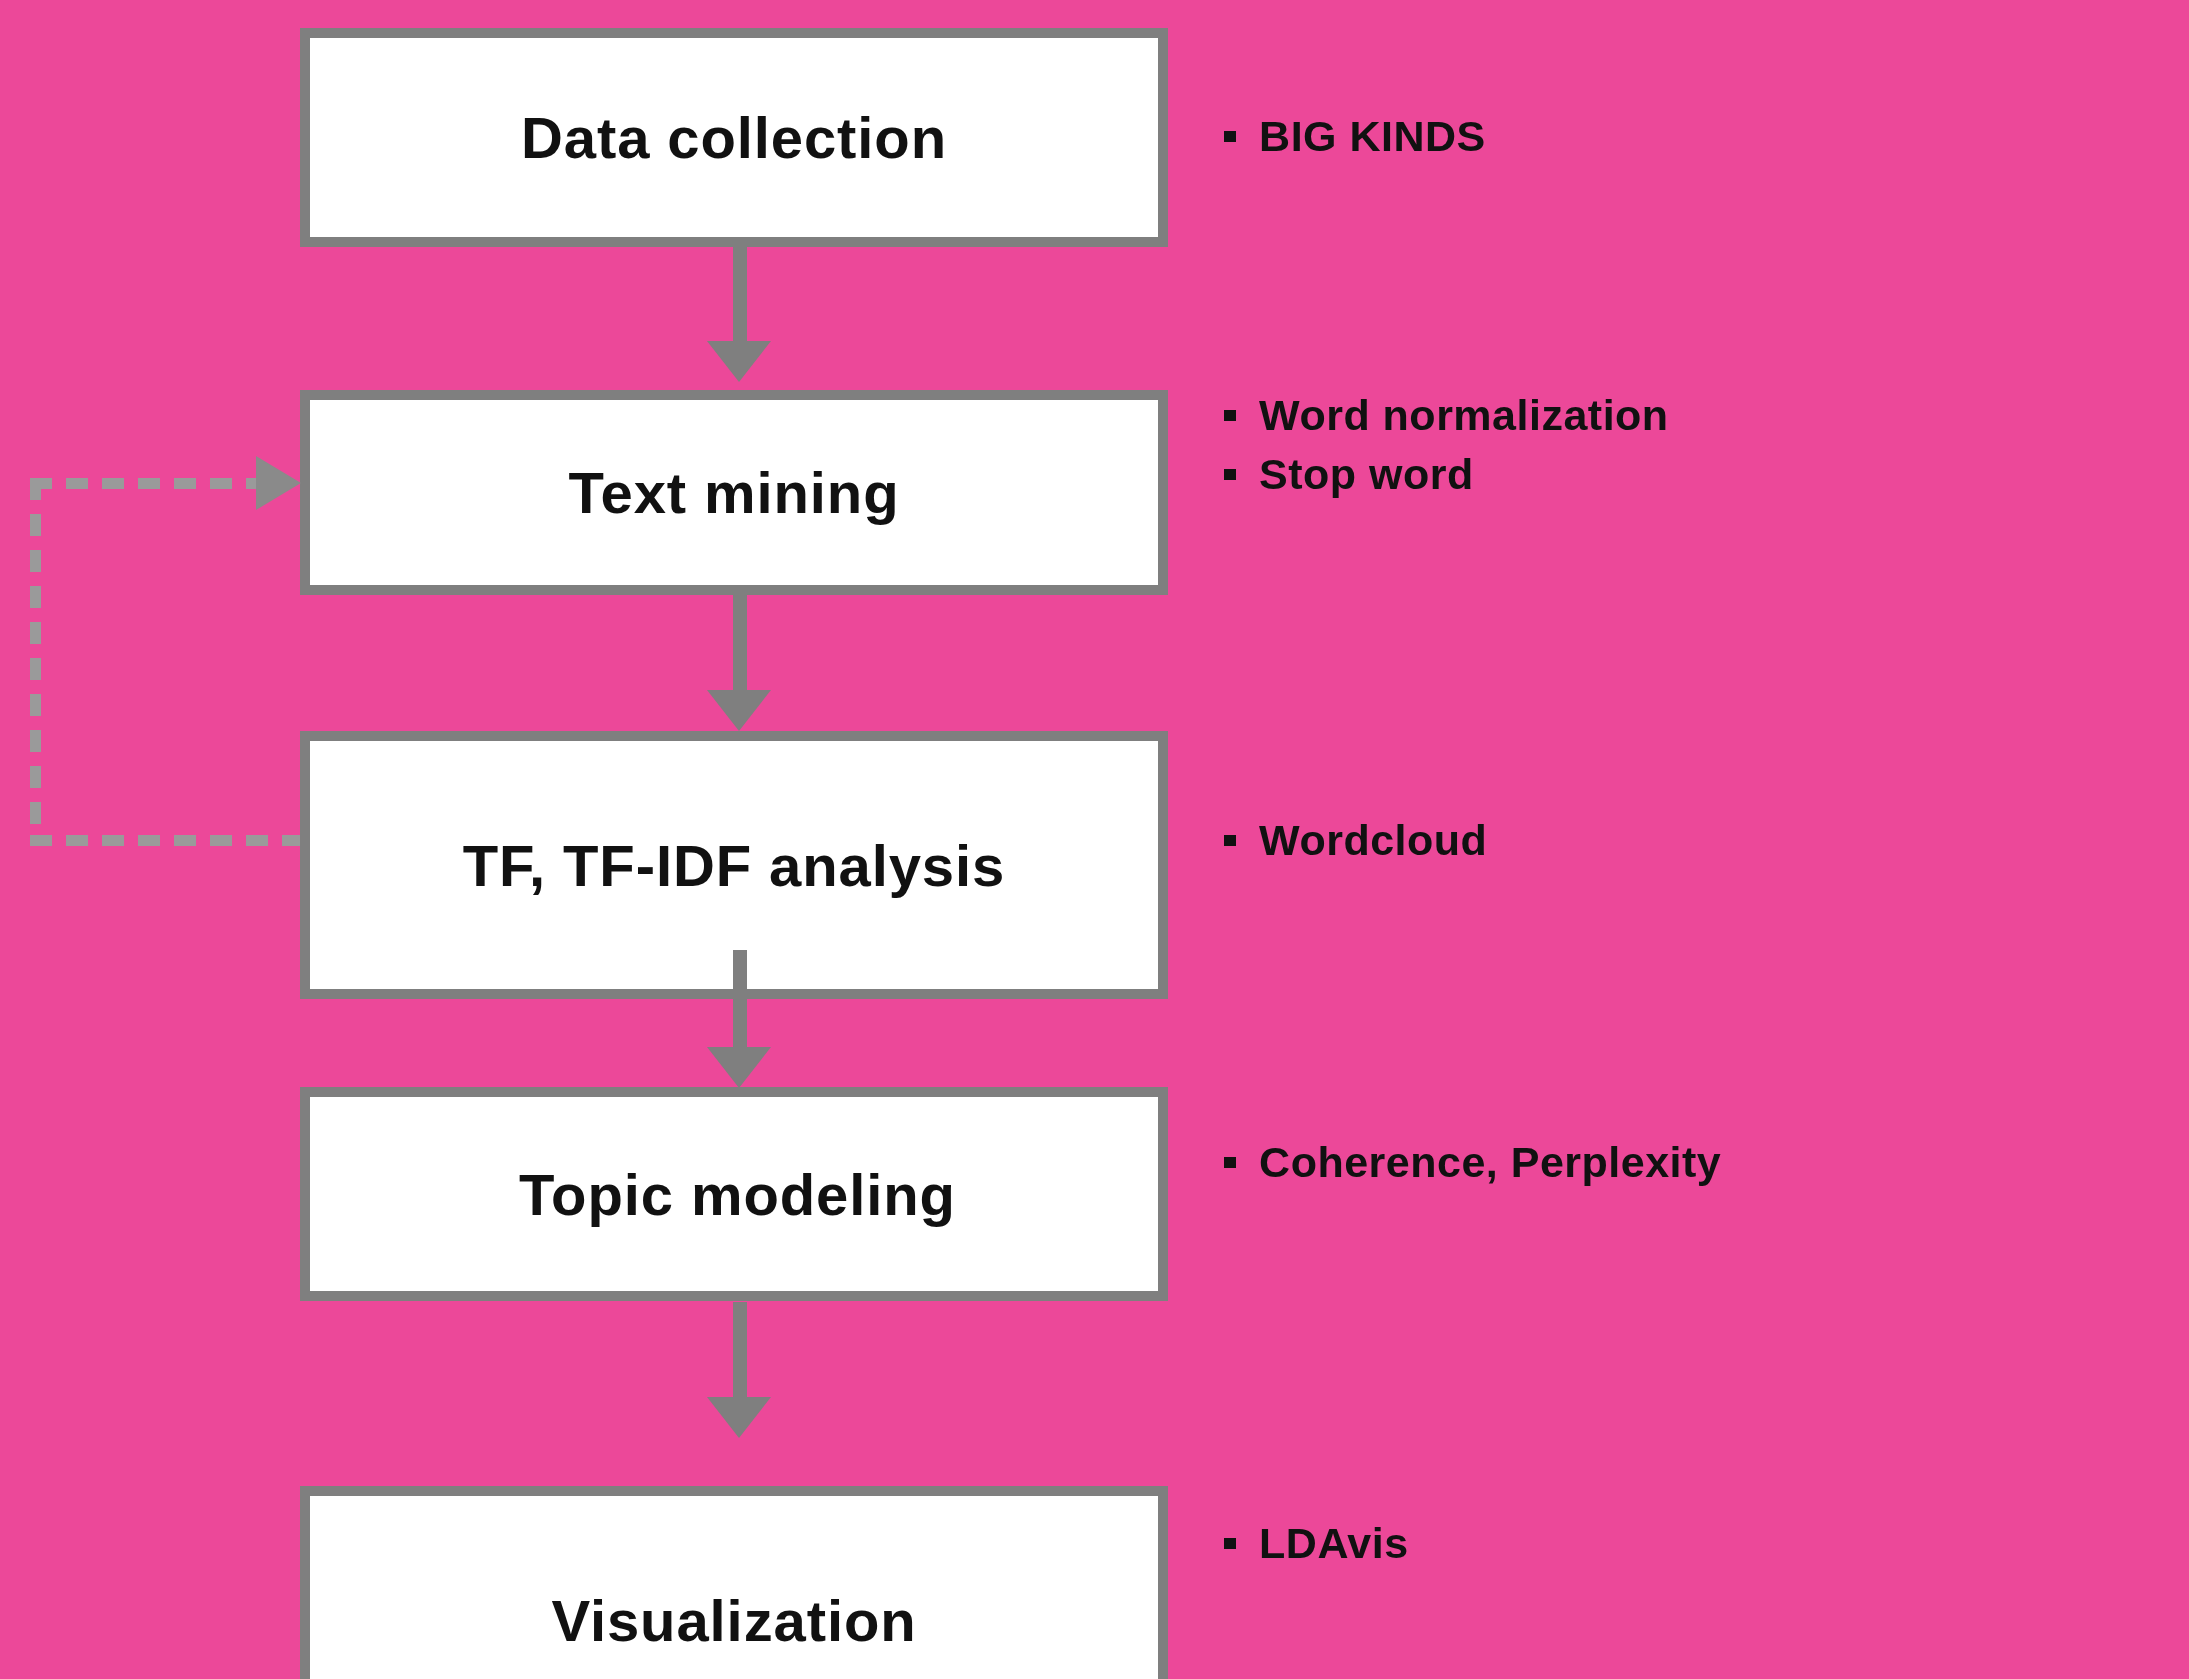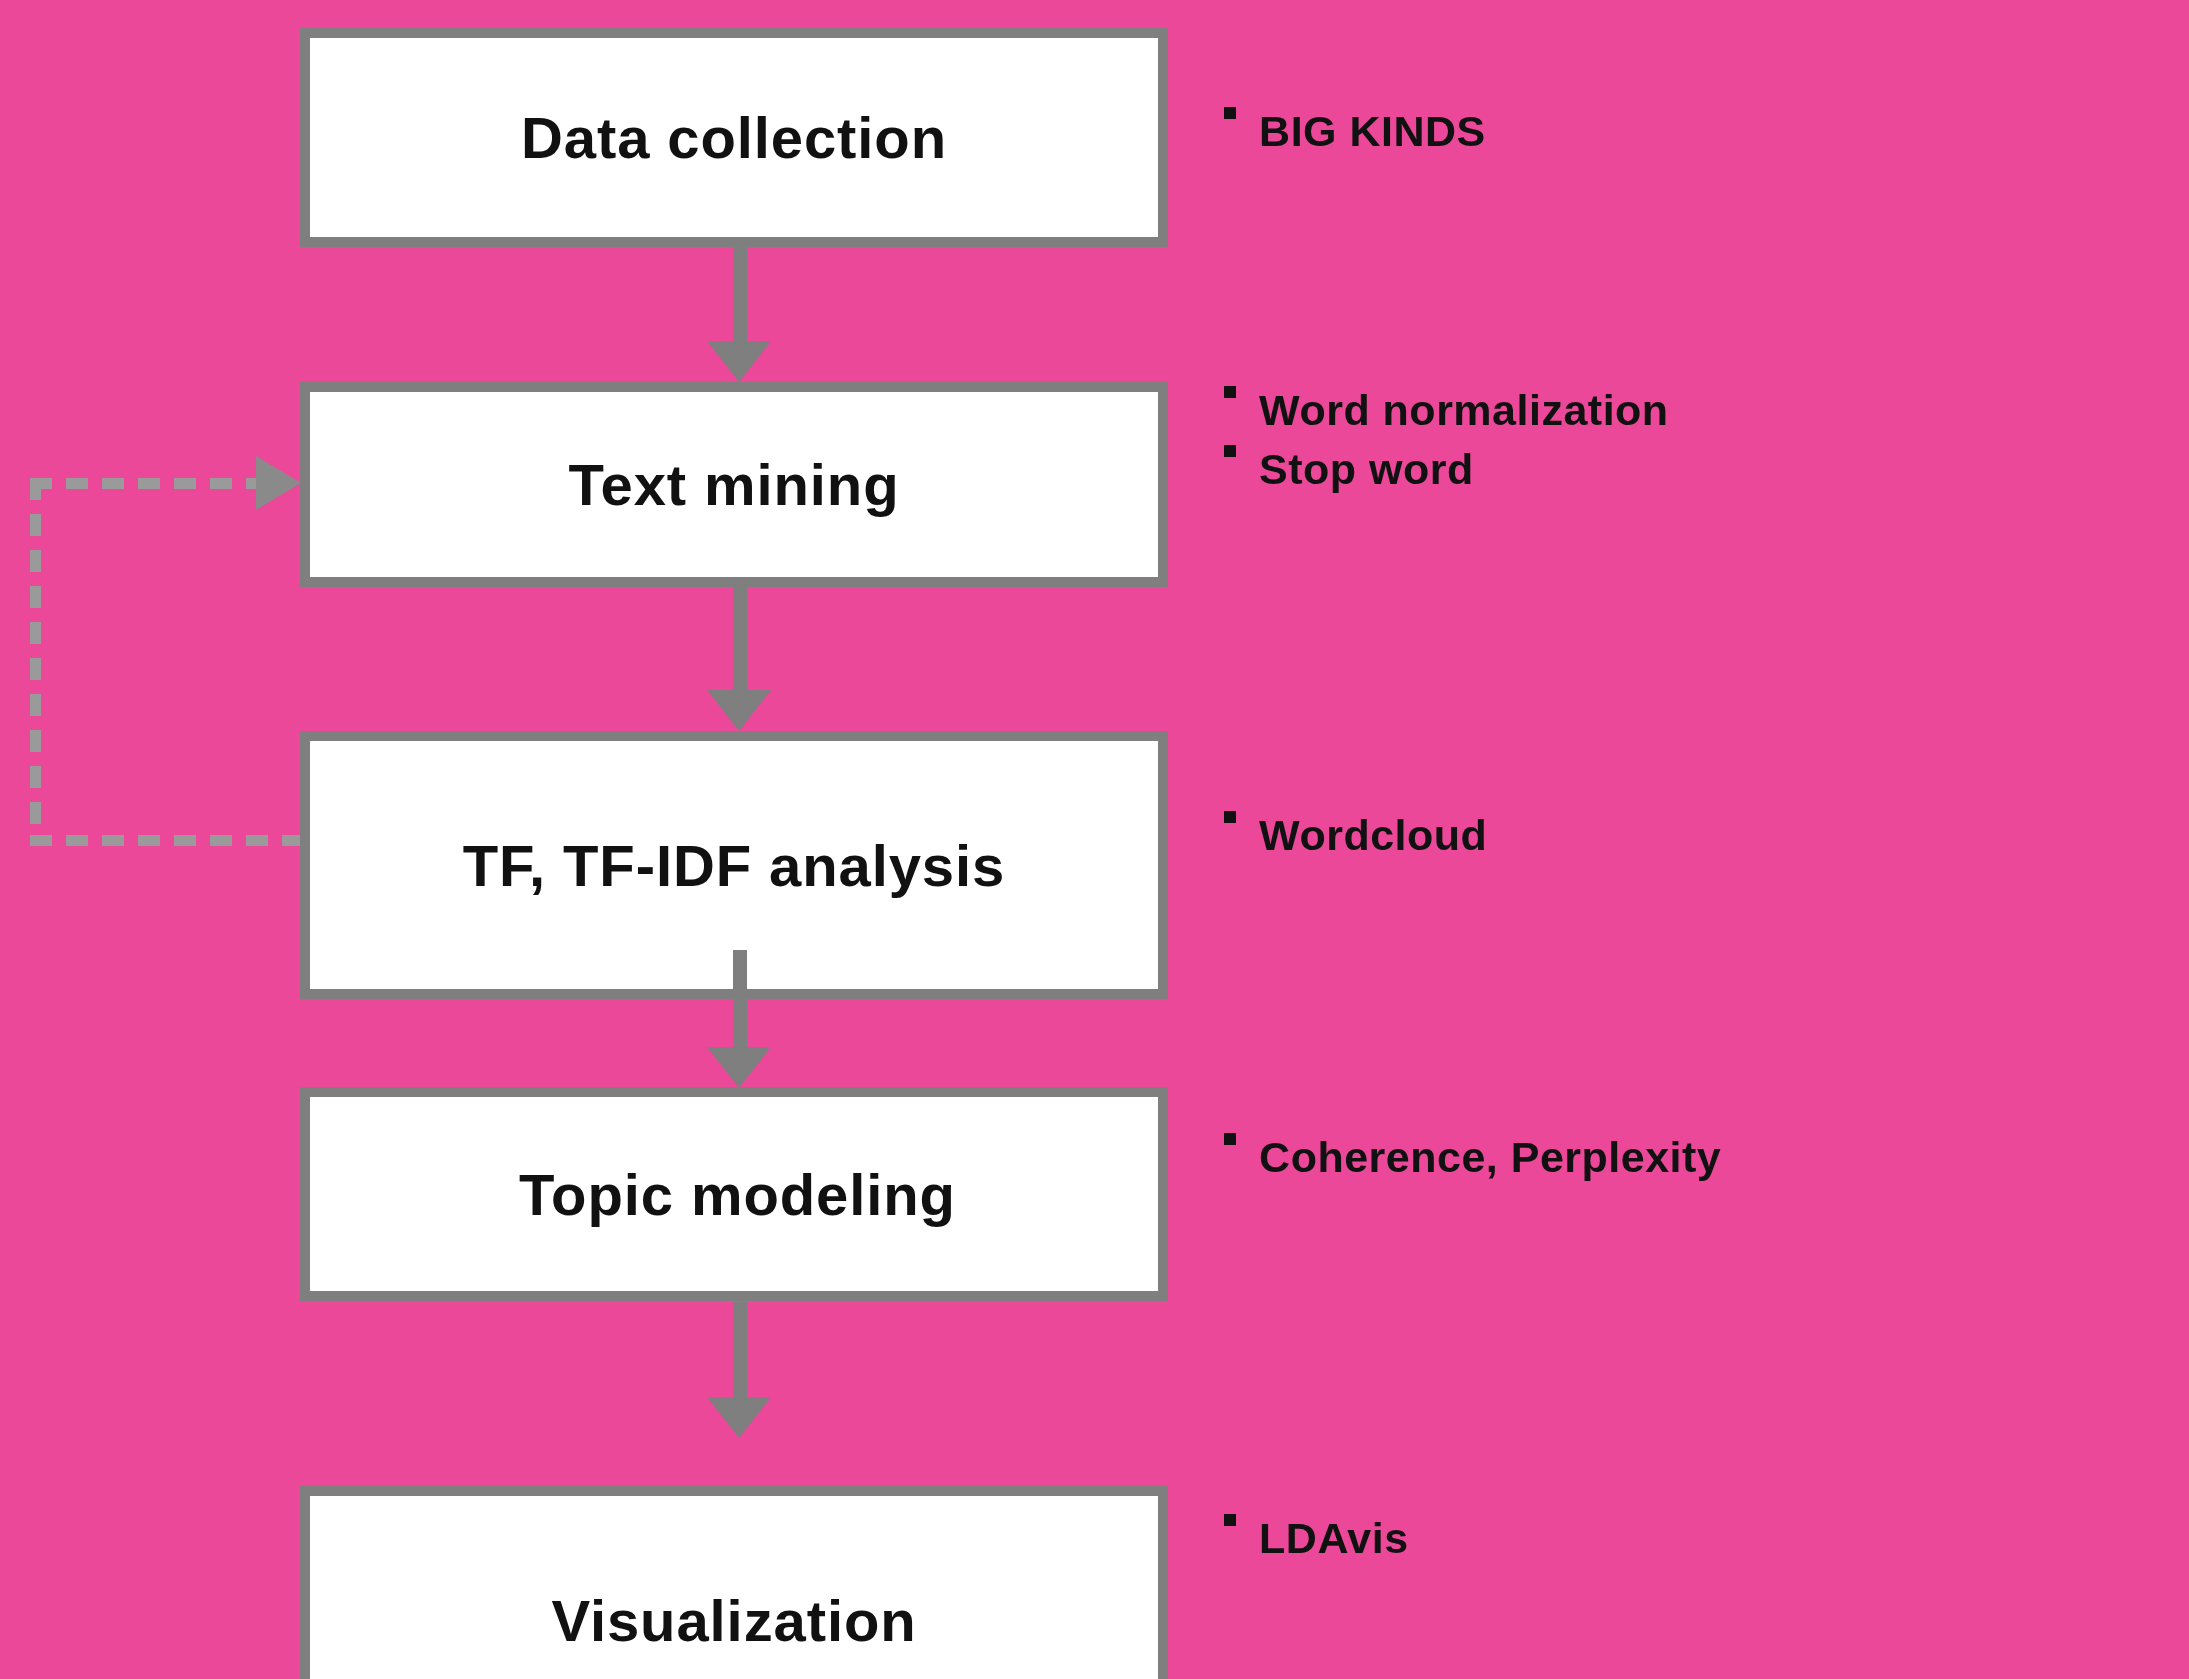--- a/index.html
+++ b/index.html
@@ -71,21 +71,21 @@
   }
   
   .notes-group {
     position: absolute;
     left: 1224px;
     display: flex;
     flex-direction: column;
   }
   .note-row {
     display: flex;
-    align-items: flex-start;
+    align-items: center;
     height: 59px;
     white-space: nowrap;
   }
   .bullet {
     width: 11.7px;
     height: 11.7px;
     background: #111111;
     margin-right: 23.4px;
     flex: 0 0 auto;
   }
@@ -98,21 +98,21 @@
 </style>
 </head>
 <body>
 
 <div id="canvas">
 
   <div class="flow-box" style="top:28px; height:219px;">
     <span class="box-label">Data collection</span>
   </div>
 
-  <div class="flow-box" style="top:382px; height:205px;">
+  <div class="flow-box" style="top:390px; height:205px;">
     <span class="box-label">Text mining</span>
   </div>
 
   <div class="flow-box" style="top:731px; height:268px;">
     <span class="box-label">TF, TF-IDF analysis</span>
   </div>
 
   <div class="flow-box" style="top:1087px; height:214px;padding-left:7px;">
     <span class="box-label">Topic modeling</span>
   </div>

